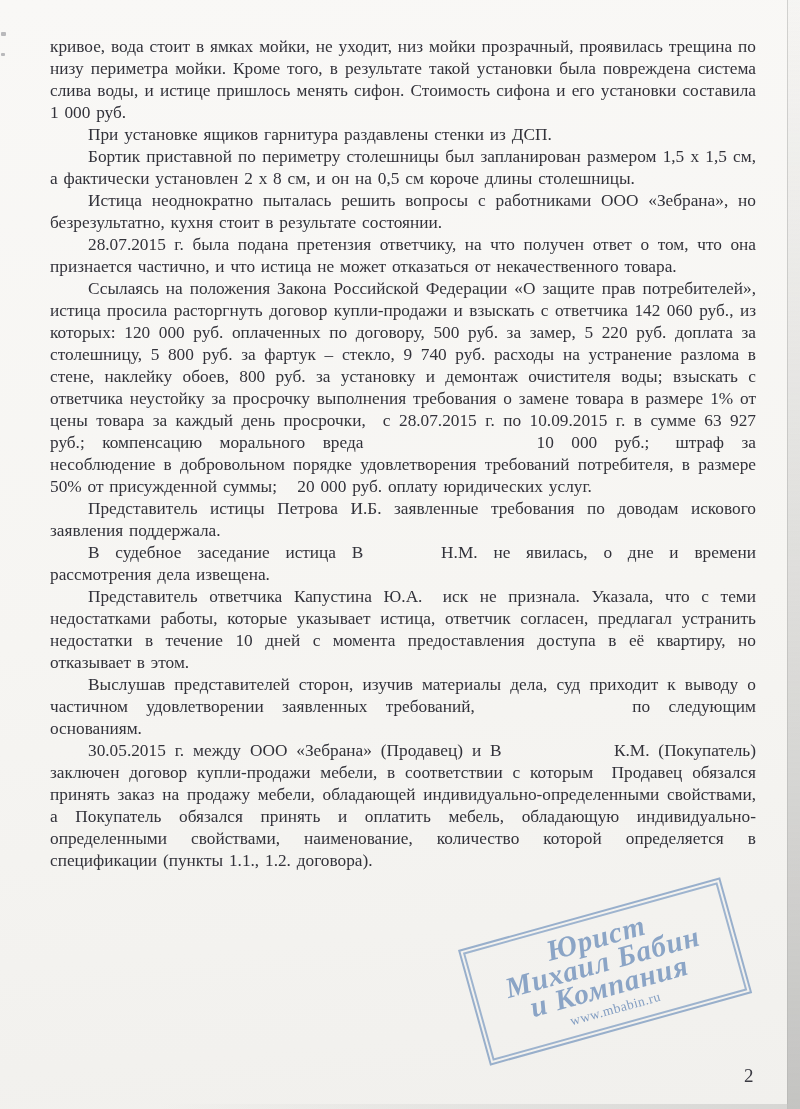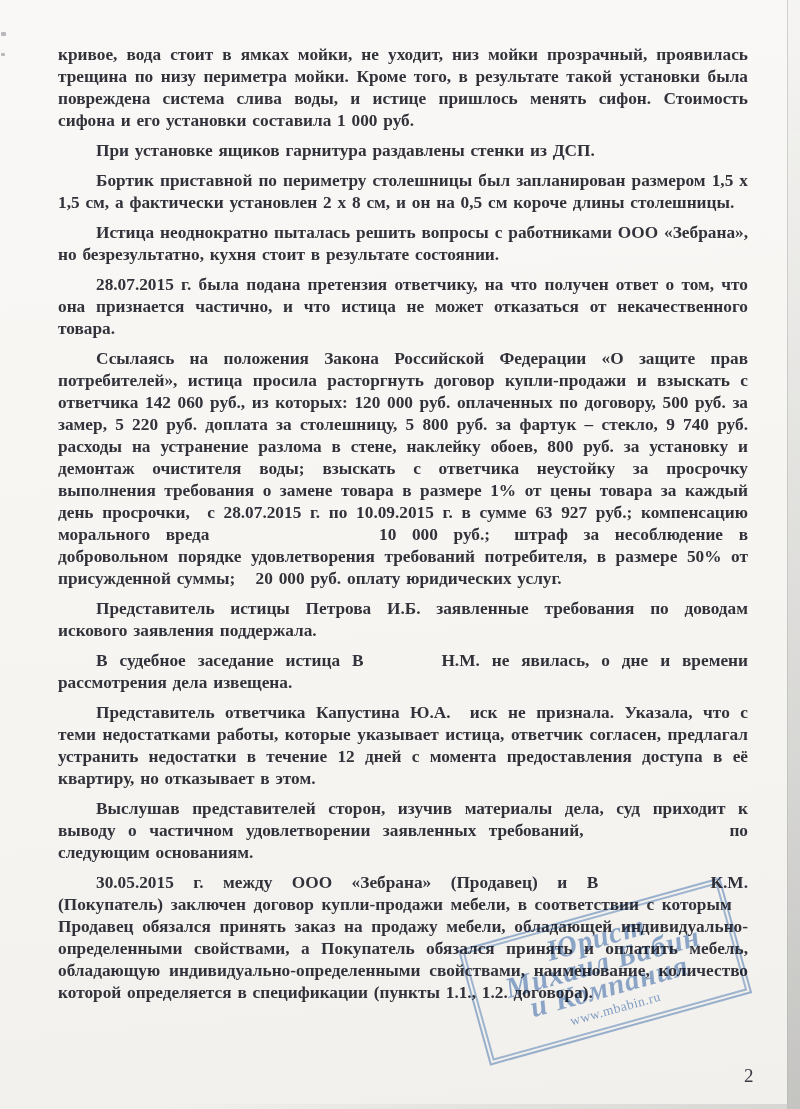--- a/index.html
+++ b/index.html
@@ -13,21 +13,21 @@
     position: absolute; inset: 0;
     background: linear-gradient(175deg, #f9f8f6 0%, #f6f5f2 55%, #f1f0ed 100%);
   }
   .text-block {
     position: absolute; left: 50px; top: 36px; width: 706px;
     color: #32323a;
     font-size: 17.3px; line-height: 22px;
     text-align: justify;
     word-spacing: 1.5px;
   }
-  .text-block p { margin: 8px; text-indent: 38px; font-weight: bold; }
+  .text-block p { margin: 0; text-indent: 38px; }
   .text-block p.continuation { text-indent: 0; }
 
   
   .stamp {
     position: absolute; left: 458px; top: 950px;
     width: 272px; height: 120px;
     transform: rotate(-15.5deg); transform-origin: 0 0;
     mix-blend-mode: multiply;
   }
   .stamp-border-outer { position: absolute; inset: 0; border: 2px solid rgba(128,162,206,0.75); }
@@ -76,21 +76,21 @@
 
   <div class="text-block">
     <p class="continuation">кривое, вода стоит в ямках мойки, не уходит, низ мойки прозрачный, проявилась трещина по низу периметра мойки. Кроме того, в результате такой установки была повреждена система слива воды, и истице пришлось менять сифон. Стоимость сифона и его установки составила 1 000 руб.</p>
     <p>При установке ящиков гарнитура раздавлены стенки из ДСП.</p>
     <p>Бортик приставной по периметру столешницы был запланирован размером 1,5 х 1,5 см, а фактически установлен 2 х 8 см, и он на 0,5 см короче длины столешницы.</p>
     <p>Истица неоднократно пыталась решить вопросы с работниками ООО «Зебрана», но безрезультатно, кухня стоит в результате состоянии.</p>
     <p>28.07.2015 г. была подана претензия ответчику, на что получен ответ о том, что она признается частично, и что истица не может отказаться от некачественного товара.</p>
     <p>Ссылаясь на положения Закона Российской Федерации «О защите прав потребителей», истица просила расторгнуть договор купли-продажи и взыскать с ответчика 142 060 руб., из которых: 120 000 руб. оплаченных по договору, 500 руб. за замер, 5 220 руб. доплата за столешницу, 5 800 руб. за фартук – стекло, 9 740 руб. расходы на устранение разлома в стене, наклейку обоев, 800 руб. за установку и демонтаж очистителя воды; взыскать с ответчика неустойку за просрочку выполнения требования о замене товара в размере 1% от цены товара за каждый день просрочки,  с 28.07.2015 г. по 10.09.2015 г. в сумме 63 927 руб.; компенсацию морального вреда          10 000 руб.;  штраф за несоблюдение в добровольном порядке удовлетворения требований потребителя, в размере 50% от присужденной суммы;   20 000 руб. оплату юридических услуг.</p>
     <p>Представитель истицы Петрова И.Б. заявленные требования по доводам искового заявления поддержала.</p>
     <p>В судебное заседание истица В     Н.М. не явилась, о дне и времени рассмотрения дела извещена.</p>
-    <p>Представитель ответчика Капустина Ю.А.  иск не признала. Указала, что с теми недостатками работы, которые указывает истица, ответчик согласен, предлагал устранить недостатки в течение 12 дней с момента предоставления доступа в её квартиру, но отказывает в этом.</p>
+    <p>Представитель ответчика Капустина Ю.А.  иск не признала. Указала, что с теми недостатками работы, которые указывает истица, ответчик согласен, предлагал устранить недостатки в течение 10 дней с момента предоставления доступа в её квартиру, но отказывает в этом.</p>
     <p>Выслушав представителей сторон, изучив материалы дела, суд приходит к выводу о частичном удовлетворении заявленных требований,         по следующим основаниям.</p>
     <p>30.05.2015 г. между ООО «Зебрана» (Продавец) и В       К.М. (Покупатель) заключен договор купли-продажи мебели, в соответствии с которым  Продавец обязался принять заказ на продажу мебели, обладающей индивидуально-определенными свойствами, а Покупатель обязался принять и оплатить мебель, обладающую индивидуально-определенными свойствами, наименование, количество которой определяется в спецификации (пункты 1.1., 1.2. договора).</p>
   </div>
 
   <div class="stamp">
     <div class="stamp-border-outer"></div>
     <div class="stamp-border-inner"></div>
     <div class="stamp-content">
       <div class="stamp-big">Юрист</div>
       <div class="stamp-big">Михаил Бабин</div>

